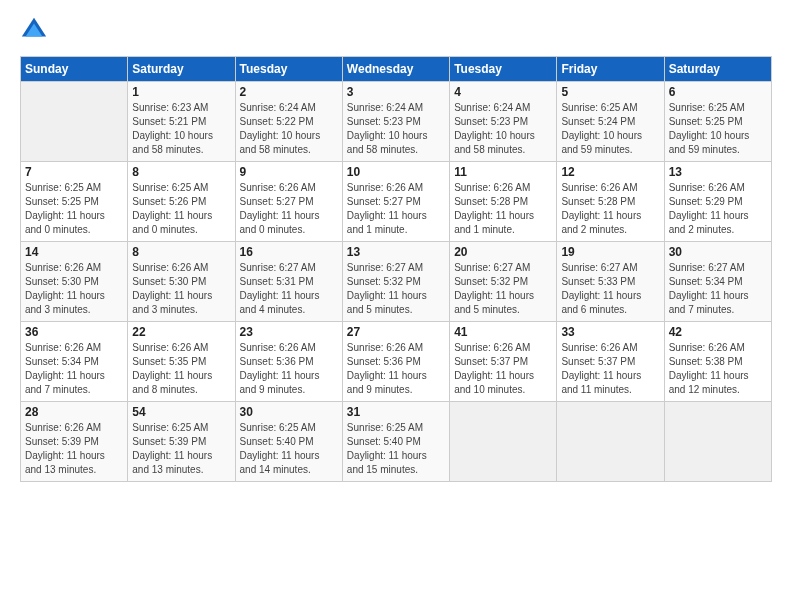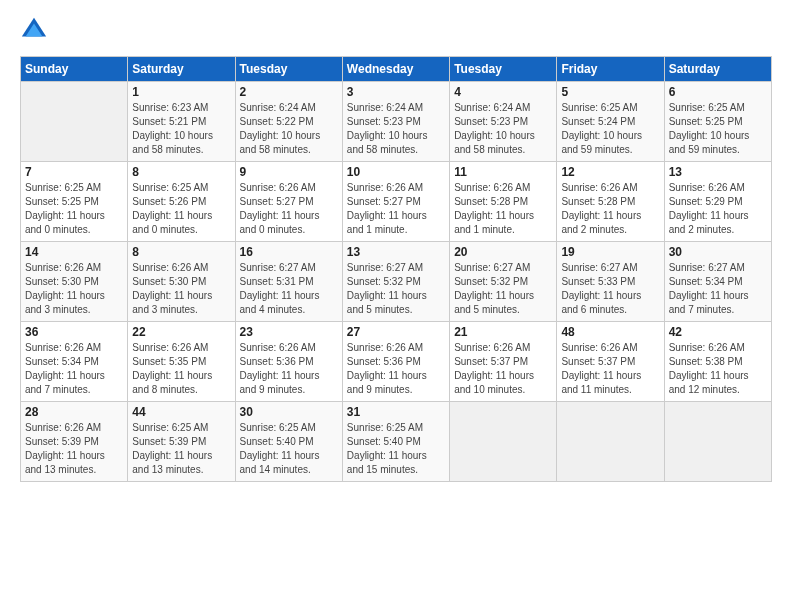--- a/index.html
+++ b/index.html
@@ -232,39 +232,39 @@
           </td>
           <td>
             <div class="day-number">23</div>
             <div class="day-info">Sunrise: 6:26 AM<br>Sunset: 5:36 PM<br>Daylight: 11 hours and 9 minutes.</div>
           </td>
           <td>
             <div class="day-number">27</div>
             <div class="day-info">Sunrise: 6:26 AM<br>Sunset: 5:36 PM<br>Daylight: 11 hours and 9 minutes.</div>
           </td>
           <td>
-            <div class="day-number">21</div>
+            <div class="day-number">41</div>
             <div class="day-info">Sunrise: 6:26 AM<br>Sunset: 5:37 PM<br>Daylight: 11 hours and 10 minutes.</div>
           </td>
           <td>
-            <div class="day-number">48</div>
+            <div class="day-number">33</div>
             <div class="day-info">Sunrise: 6:26 AM<br>Sunset: 5:37 PM<br>Daylight: 11 hours and 11 minutes.</div>
           </td>
           <td>
             <div class="day-number">42</div>
             <div class="day-info">Sunrise: 6:26 AM<br>Sunset: 5:38 PM<br>Daylight: 11 hours and 12 minutes.</div>
           </td>
         </tr>
         <tr>
           <td>
             <div class="day-number">28</div>
             <div class="day-info">Sunrise: 6:26 AM<br>Sunset: 5:39 PM<br>Daylight: 11 hours and 13 minutes.</div>
           </td>
           <td>
-            <div class="day-number">44</div>
+            <div class="day-number">54</div>
             <div class="day-info">Sunrise: 6:25 AM<br>Sunset: 5:39 PM<br>Daylight: 11 hours and 13 minutes.</div>
           </td>
           <td>
             <div class="day-number">30</div>
             <div class="day-info">Sunrise: 6:25 AM<br>Sunset: 5:40 PM<br>Daylight: 11 hours and 14 minutes.</div>
           </td>
           <td>
             <div class="day-number">31</div>
             <div class="day-info">Sunrise: 6:25 AM<br>Sunset: 5:40 PM<br>Daylight: 11 hours and 15 minutes.</div>
           </td>

